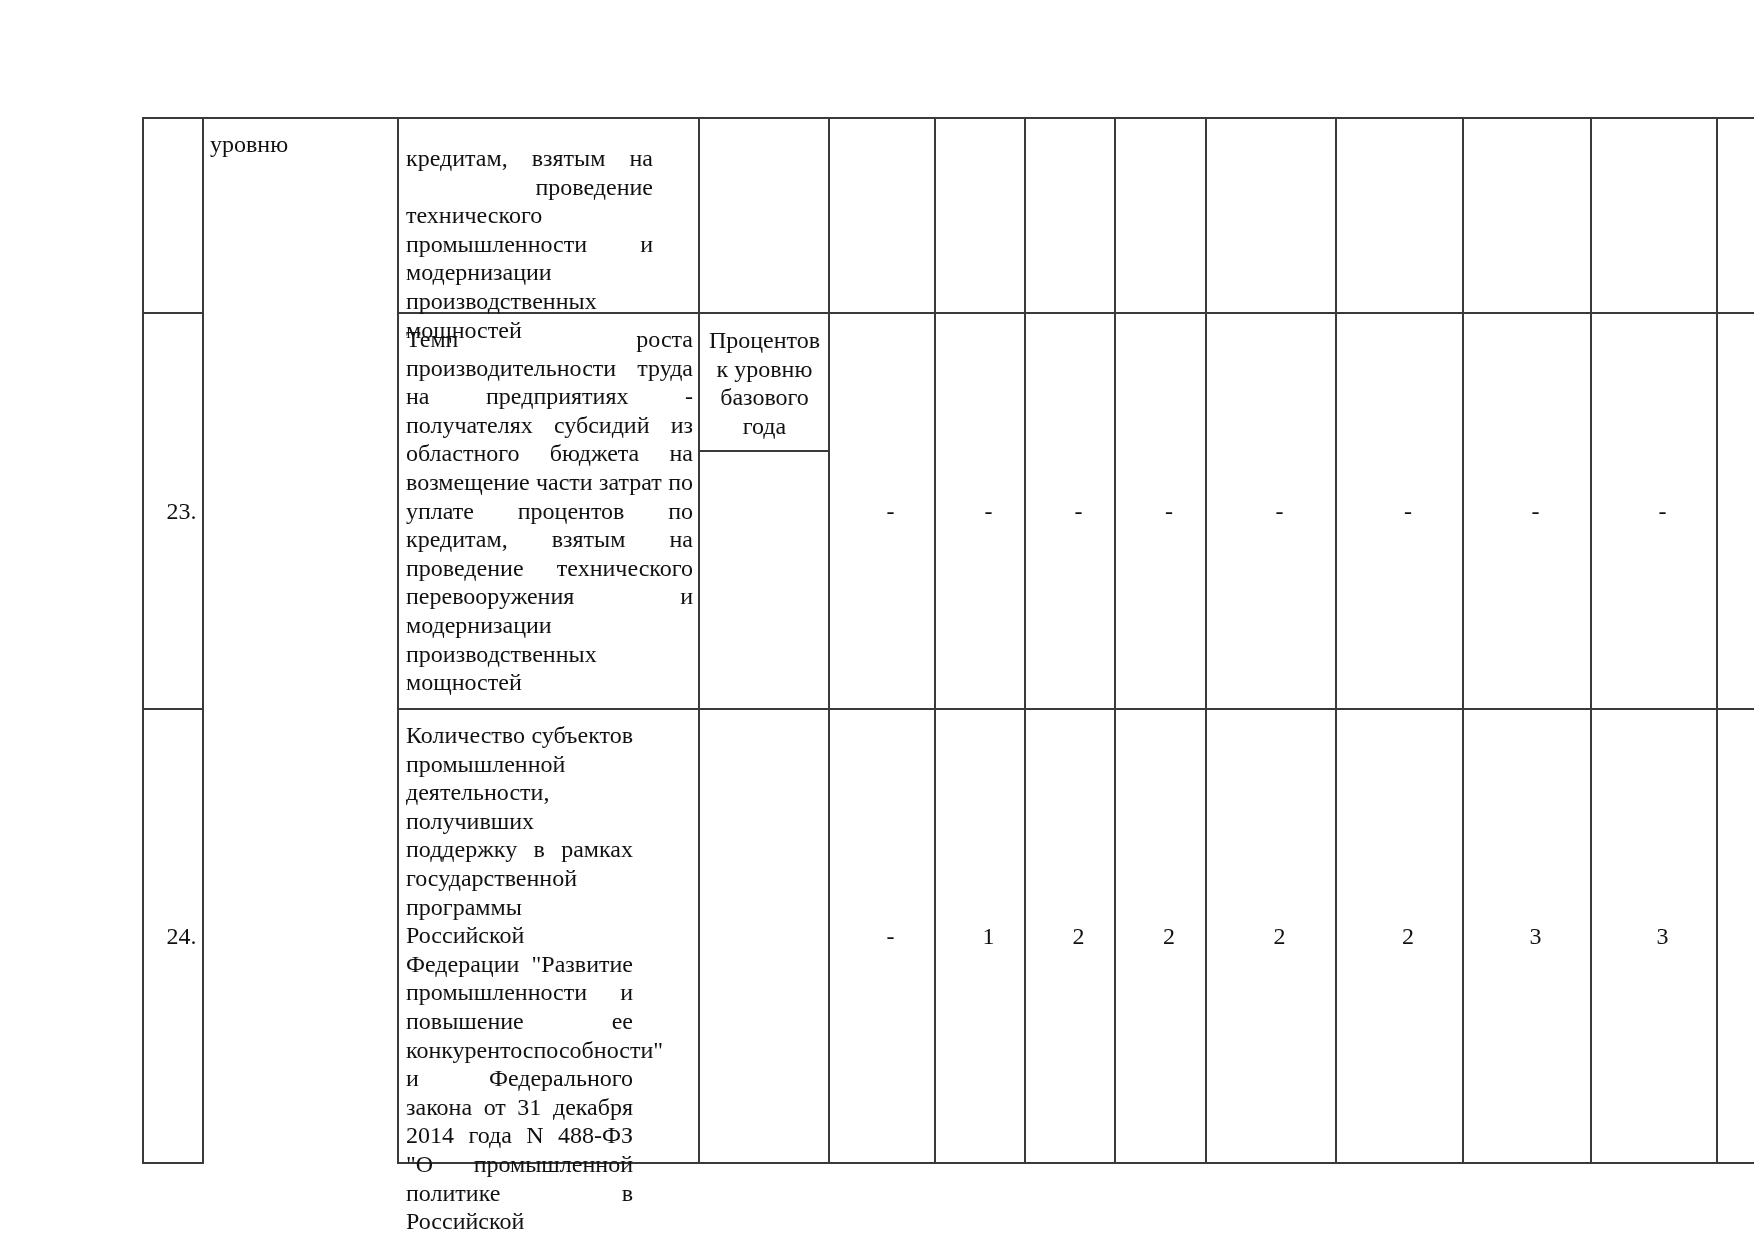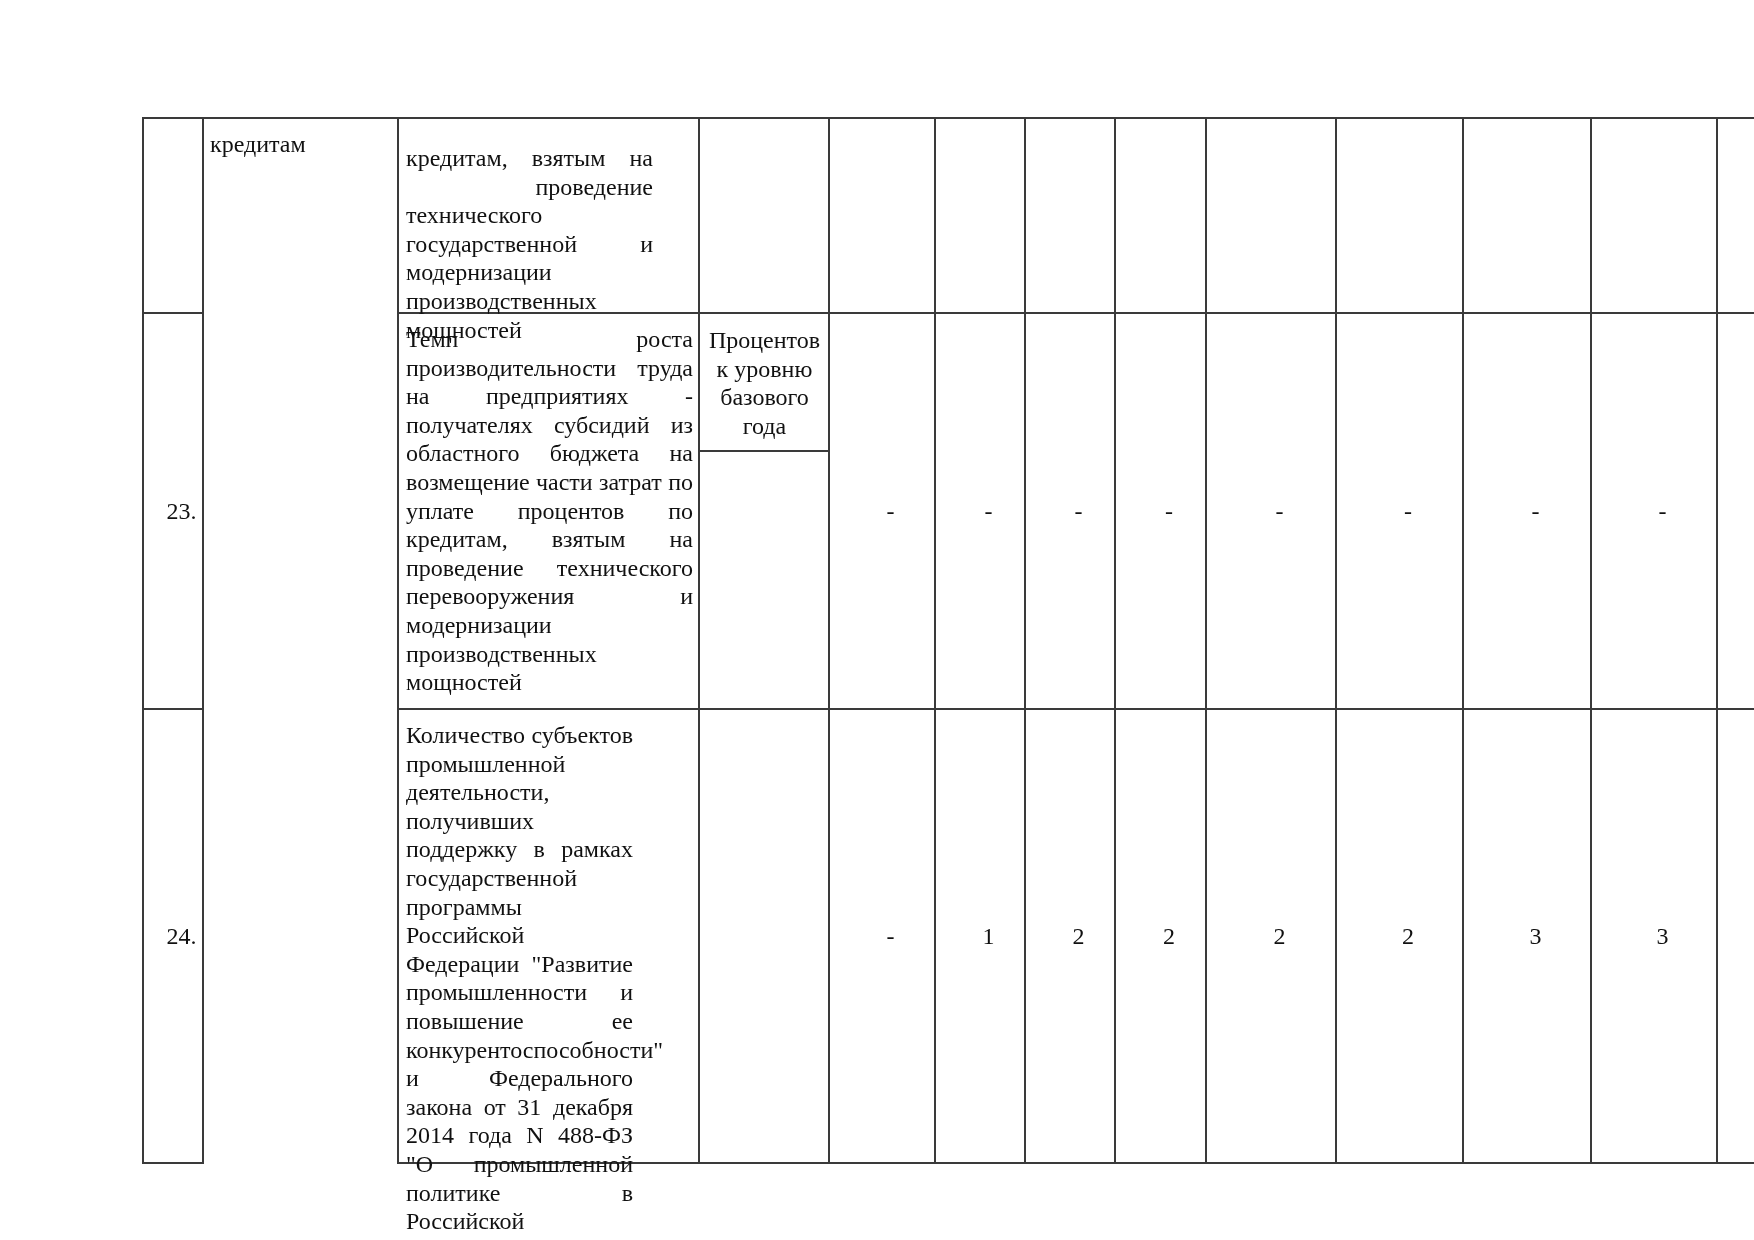--- a/index.html
+++ b/index.html
@@ -38,26 +38,26 @@
   <div class="vl" style="left:828px; top:117px; height:1047px;"></div>
   <div class="vl" style="left:934px; top:117px; height:1047px;"></div>
   <div class="vl" style="left:1024px; top:117px; height:1047px;"></div>
   <div class="vl" style="left:1114px; top:117px; height:1047px;"></div>
   <div class="vl" style="left:1205px; top:117px; height:1047px;"></div>
   <div class="vl" style="left:1335px; top:117px; height:1047px;"></div>
   <div class="vl" style="left:1462px; top:117px; height:1047px;"></div>
   <div class="vl" style="left:1590px; top:117px; height:1047px;"></div>
   <div class="vl" style="left:1716px; top:117px; height:1047px;"></div>
 
-  <div class="cell" style="left:210px; top:130px; width:185px;">кредитам</div>
+  <div class="cell" style="left:210px; top:130px; width:185px;">уровню</div>
 
   <div class="cell desc" style="left:399px; top:144px; width:260px;">
     <div style="text-align:justify; text-align-last:justify;">кредитам, взятым на</div>
     <div style="text-align:right;">проведение технического</div>
-    <div style="text-align:justify; text-align-last:justify;">государственной и</div>
+    <div style="text-align:justify; text-align-last:justify;">промышленности и</div>
     <div>модернизации</div>
     <div>производственных</div>
     <div>мощностей</div>
   </div>
 
   <div class="cell center" style="left:144px; top:314px; width:59px; height:395px;">23.</div>
   <div class="cell desc" style="left:399px; top:325px; width:300px;font-family:Liberation Serif, serif;">Темп роста производительности труда на предприятиях - получателях субсидий из областного бюджета на возмещение части затрат по уплате процентов по кредитам, взятым на проведение технического перевооружения и модернизации производственных мощностей</div>
   <div class="cell unit-top" style="left:700px; top:314px; width:129px; padding-left:4px; padding-right:4px;">Процентов к уровню базового года</div>
 
   <div class="cell center" style="left:830px; top:314px; width:105px; height:395px;">-</div>

